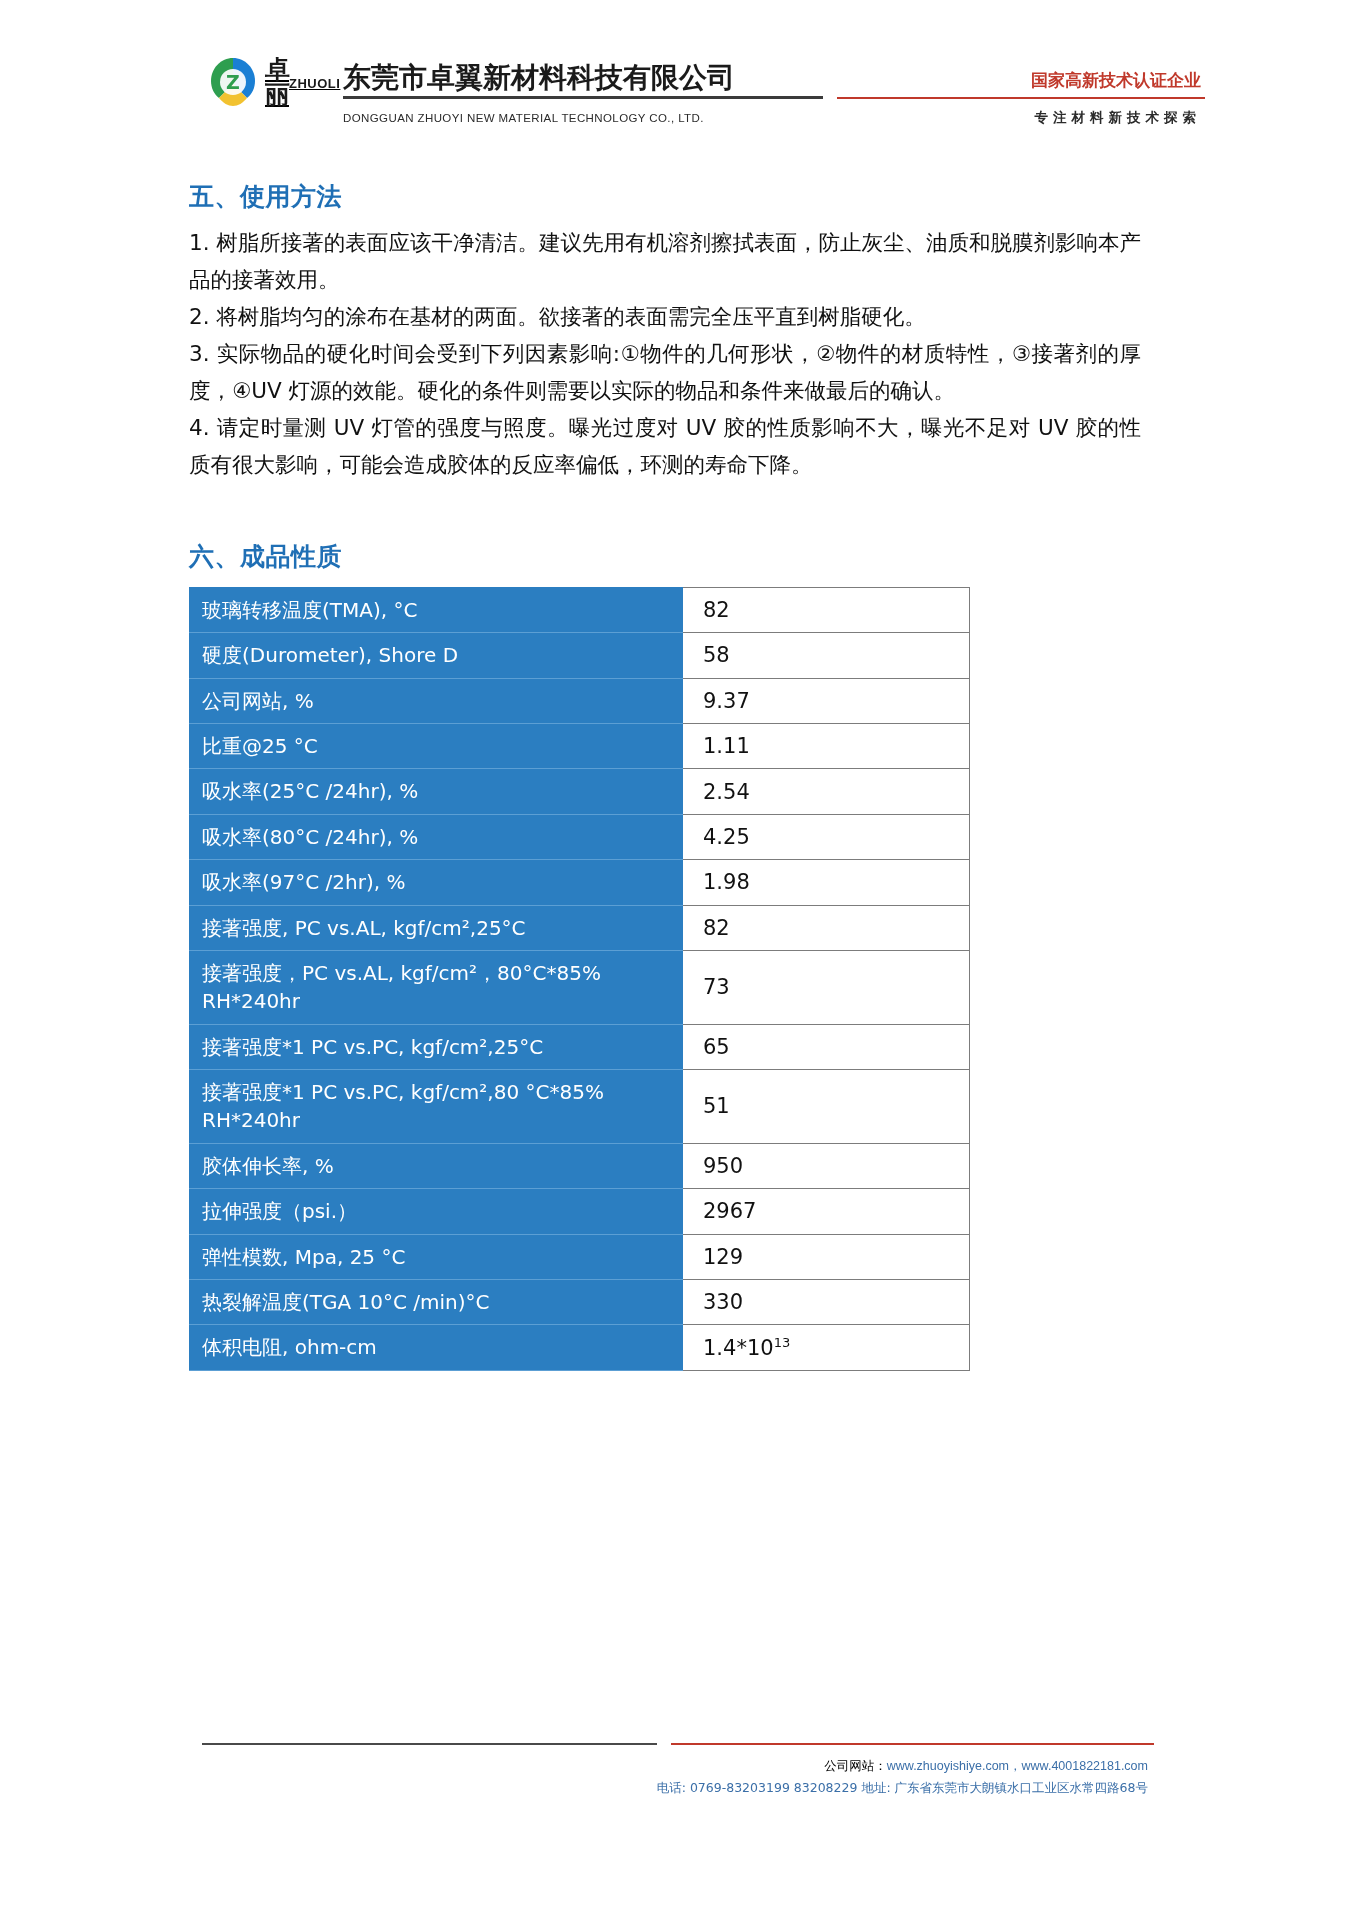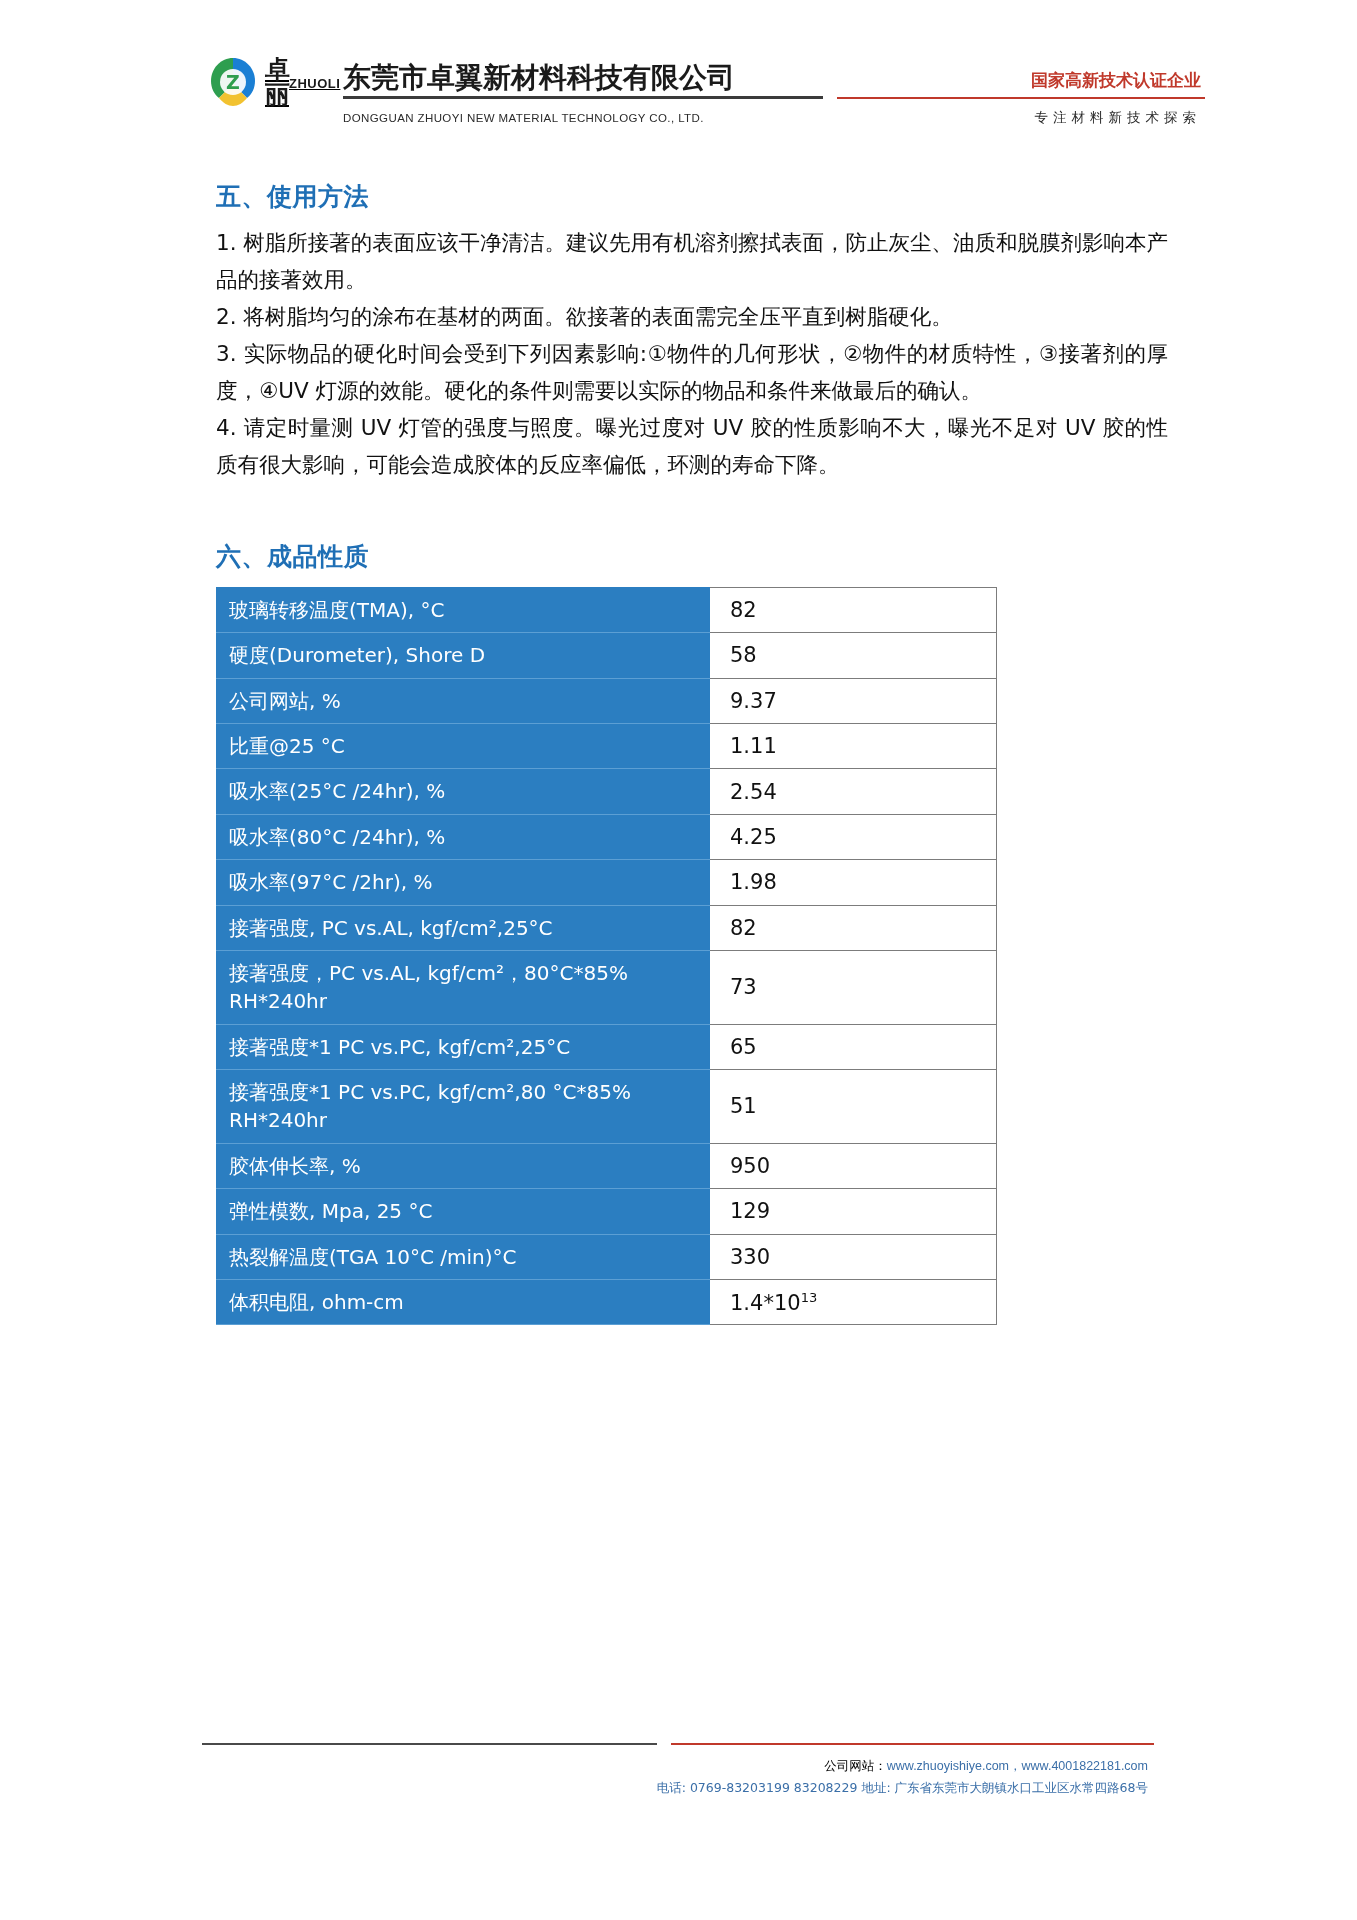--- a/index.html
+++ b/index.html
@@ -126,26 +126,27 @@
     letter-spacing: 0.4px;
     white-space: nowrap;
   }
   .slogan-cn {
     font-family: "DejaVu Sans", sans-serif;
     font-size: 13.5px;
     color: #2b2b2b;
     letter-spacing: 5px;
     white-space: nowrap;
     padding-right: 4px;
+    font-weight: bold;
   }
 
   
   .content {
     position: absolute;
-    left: 216px;
+    left: 189px;
     top: 180px;
     width: 952px;
   }
   .section-title {
     font-family: "DejaVu Sans", sans-serif;
     font-size: 25px;
     font-weight: bold;
     color: #1f6fb5;
     margin: 0 0 12px 0;
     letter-spacing: 0.5px;
@@ -339,20 +340,24 @@
           </tr>
           <tr>
             <td class="label tall">接著强度*1  PC vs.PC, kgf/cm²,80 °C*85% RH*240hr</td>
             <td class="value">51</td>
           </tr>
           <tr>
             <td class="label">胶体伸长率, %</td>
             <td class="value">950</td>
           </tr>
           <tr>
+            <td class="label">拉伸强度（psi.）</td>
+            <td class="value">2967</td>
+          </tr>
+          <tr>
             <td class="label">弹性模数, Mpa, 25 °C</td>
             <td class="value">129</td>
           </tr>
           <tr>
             <td class="label">热裂解温度(TGA 10°C /min)°C</td>
             <td class="value">330</td>
           </tr>
           <tr>
             <td class="label">体积电阻, ohm-cm</td>
             <td class="value"><span>1.4*10</span><sup>13</sup></td>

